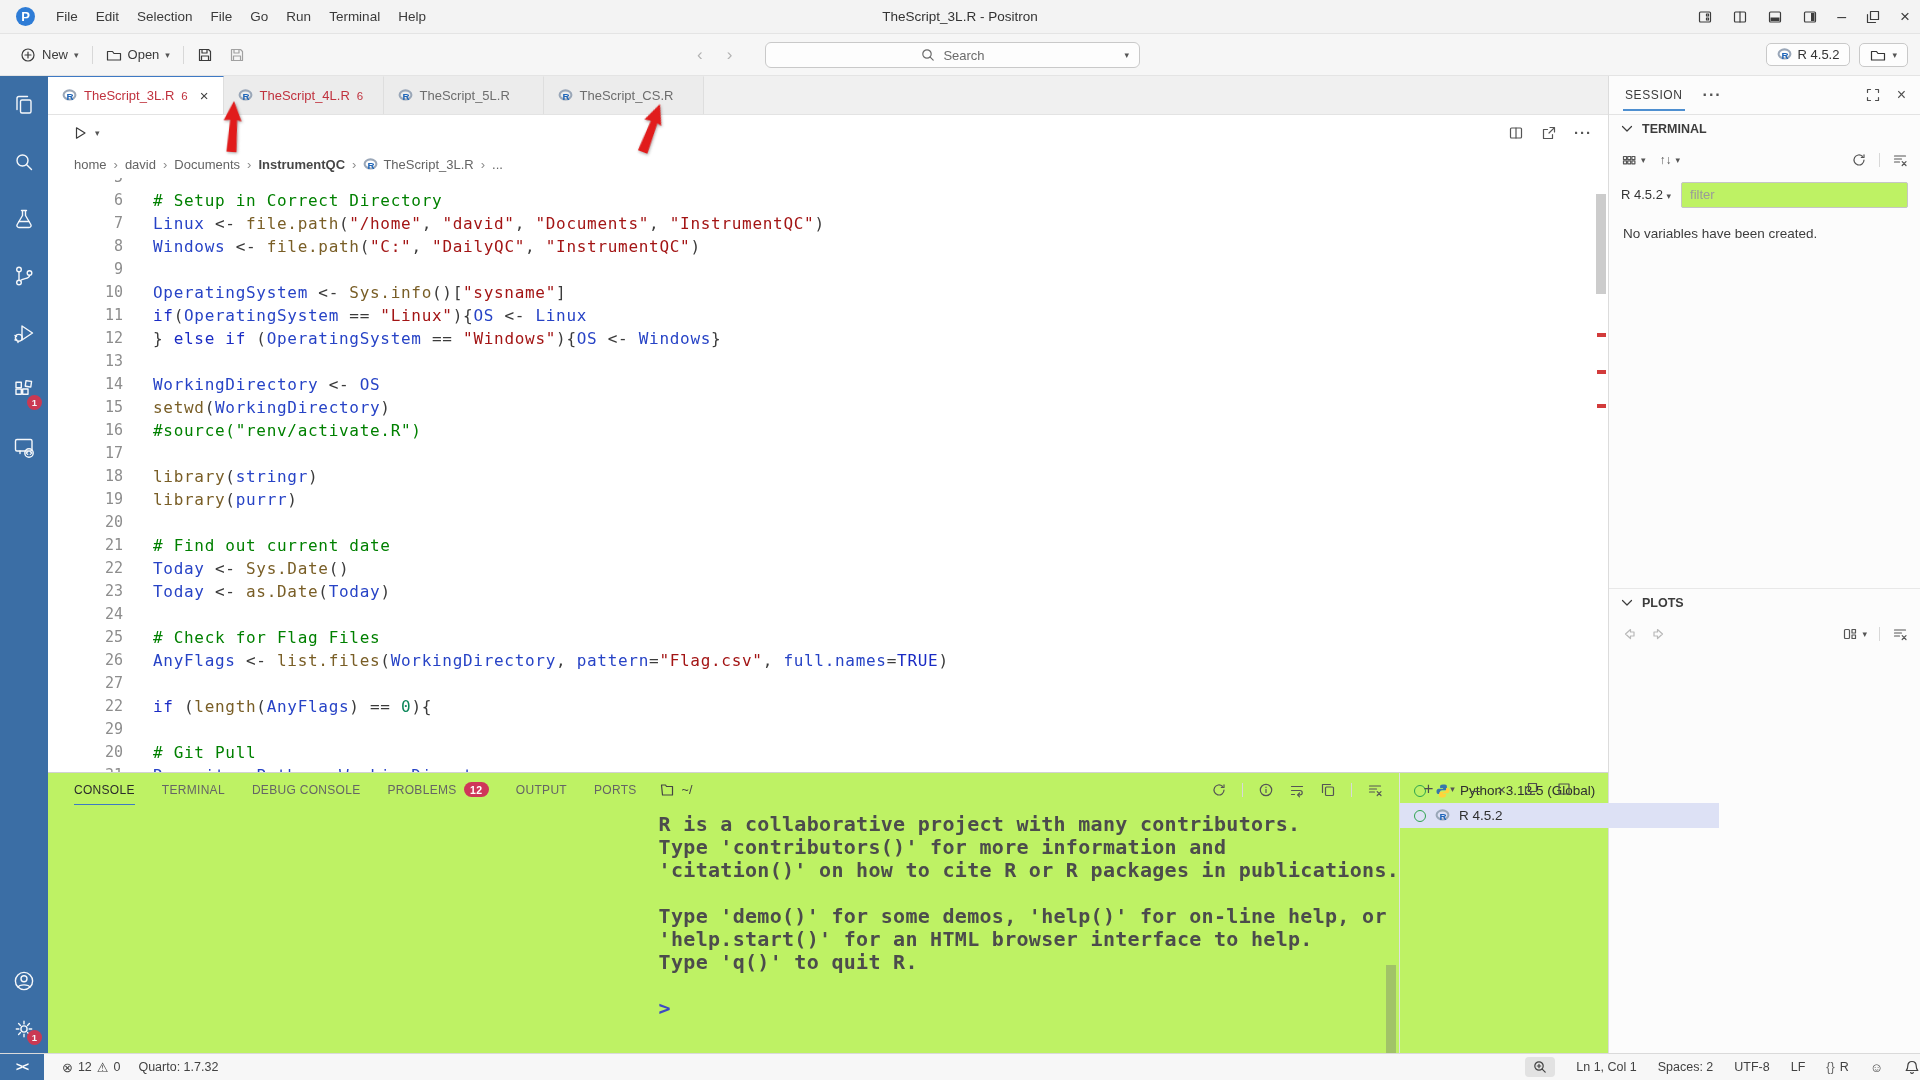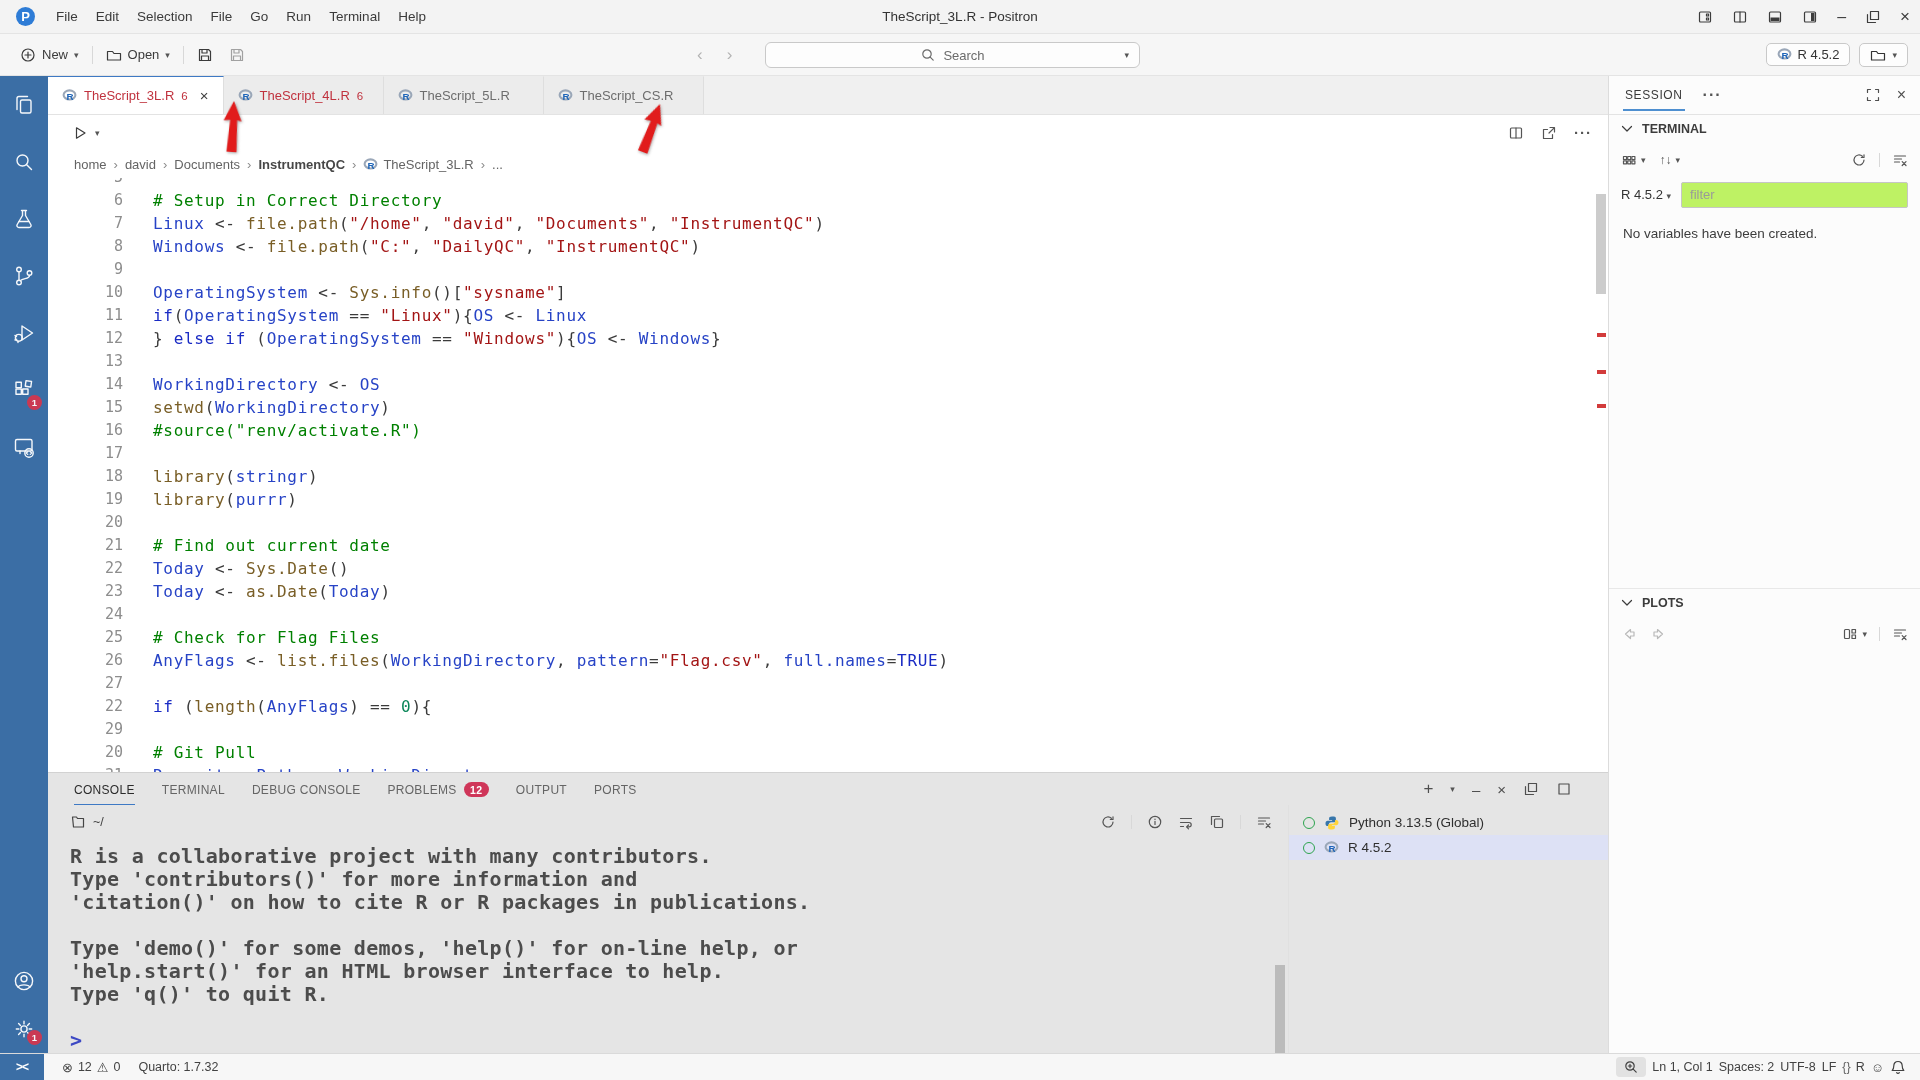--- a/index.html
+++ b/index.html
@@ -60,21 +60,21 @@
   .code{margin-top:-12px;}
   .code-line{display:flex;height:23px;line-height:23px;font-family:"DejaVu Sans Mono",monospace;font-size:16px;letter-spacing:.7px;white-space:pre;}
   .ln{width:75px;text-align:right;color:#8d8d8d;font-size:15px;flex:none;letter-spacing:0;}
   .ct{padding-left:30px;}
   .tok-cm{color:#008000;}.tok-st{color:#a31515;}.tok-kw{color:#1a2bc4;}.tok-fn{color:#795E26;}
   .tok-vr{color:#2743c6;}.tok-pm{color:#2743c6;}.tok-nm{color:#098658;}.tok-ct{color:#1a2bc4;}.tok-op{color:#3b3b3b;}
   .ed-thumb{position:absolute;right:2px;top:16px;width:10px;height:100px;background:rgba(120,120,120,.38);}
   .ov-mark{position:absolute;right:2px;width:9px;height:4px;background:#d23b3b;}
 
   
-  .panel{height:281px;border-top:1px solid #d2d2d2;display:flex;flex-direction:column;background:#e5e5e5;position:relative;flex:none;}
+  .panel{height:281px;border-top:1px solid #d2d2d2;display:flex;flex-direction:row;background:#bef264;position:relative;flex:none;}
   .panel-tabs{height:32px;display:flex;align-items:center;gap:27px;padding-left:26px;font-size:12px;color:#656565;letter-spacing:.3px;flex:none;}
   .ptab{display:flex;align-items:center;gap:7px;height:100%;border-bottom:1.5px solid transparent;padding-top:2px;}
   .ptab.active{color:#2b2b2b;border-bottom-color:#3e79c4;}
   .ptab-badge{background:#cf3659;color:#fff;border-radius:9px;font-size:10.5px;padding:1.5px 6.5px;font-weight:bold;}
   .panel-actions{position:absolute;top:0;right:36px;height:32px;display:flex;align-items:center;gap:17px;color:#4f4f4f;font-size:15px;}
   .panel-body{flex:1;display:flex;min-height:0;}
   .console-col{flex:1;display:flex;flex-direction:column;position:relative;min-width:0;}
   .console-toolbar{height:34px;display:flex;align-items:center;padding:0 16px 0 22px;color:#555;flex:none;}
   .con-path{display:flex;gap:7px;align-items:center;font-size:12.5px;color:#444;}
   .console-tools{margin-left:auto;display:flex;align-items:center;gap:15px;}
@@ -102,21 +102,21 @@
   .interp-row{height:35px;display:flex;align-items:center;padding:0 12px;gap:10px;font-size:13px;color:#333;flex:none;}
   .filter-input{flex:1;height:26px;border:1px solid #c6c6c6;border-radius:2px;padding:0 8px;font-size:13px;color:#333;background:#bef264;font-family:inherit;outline:none;}
   .filter-input::placeholder{color:#9a9a9a;}
   .vars-empty{height:376px;padding:14px 0 0 14px;font-size:13.5px;color:#3d3d3d;flex:none;}
 
   
   .statusbar{height:27px;background:#f7f7f7;border-top:1px solid #dadada;display:flex;align-items:center;font-size:12.5px;color:#424242;flex:none;}
   .remote{width:44px;height:100%;background:#3b6ea5;color:#fff;display:flex;align-items:center;justify-content:center;font-size:12px;font-weight:bold;letter-spacing:-1px;}
   .sb-left{display:flex;align-items:center;gap:18px;margin-left:18px;}
   .stat{display:flex;align-items:center;gap:5px;}
-  .sb-right{margin-left:auto;display:flex;align-items:center;gap:6px;padding-right:14px;}
+  .sb-right{margin-left:auto;display:flex;align-items:center;gap:21px;}
   .zoom-chip{background:#e2e2e2;border-radius:4px;padding:2px 7px;display:flex;align-items:center;}
   .glyph{font-size:13px;}
 
   .arrows{position:absolute;inset:0;pointer-events:none;z-index:50;}
   .arrows polygon{fill:#e11c1c;filter:drop-shadow(1.5px 1.5px 1.5px rgba(60,60,60,.45));}
   .ico{display:inline-flex;align-items:center;justify-content:center;}
   svg{display:block;}
 </style>
 </head>
 <body>

